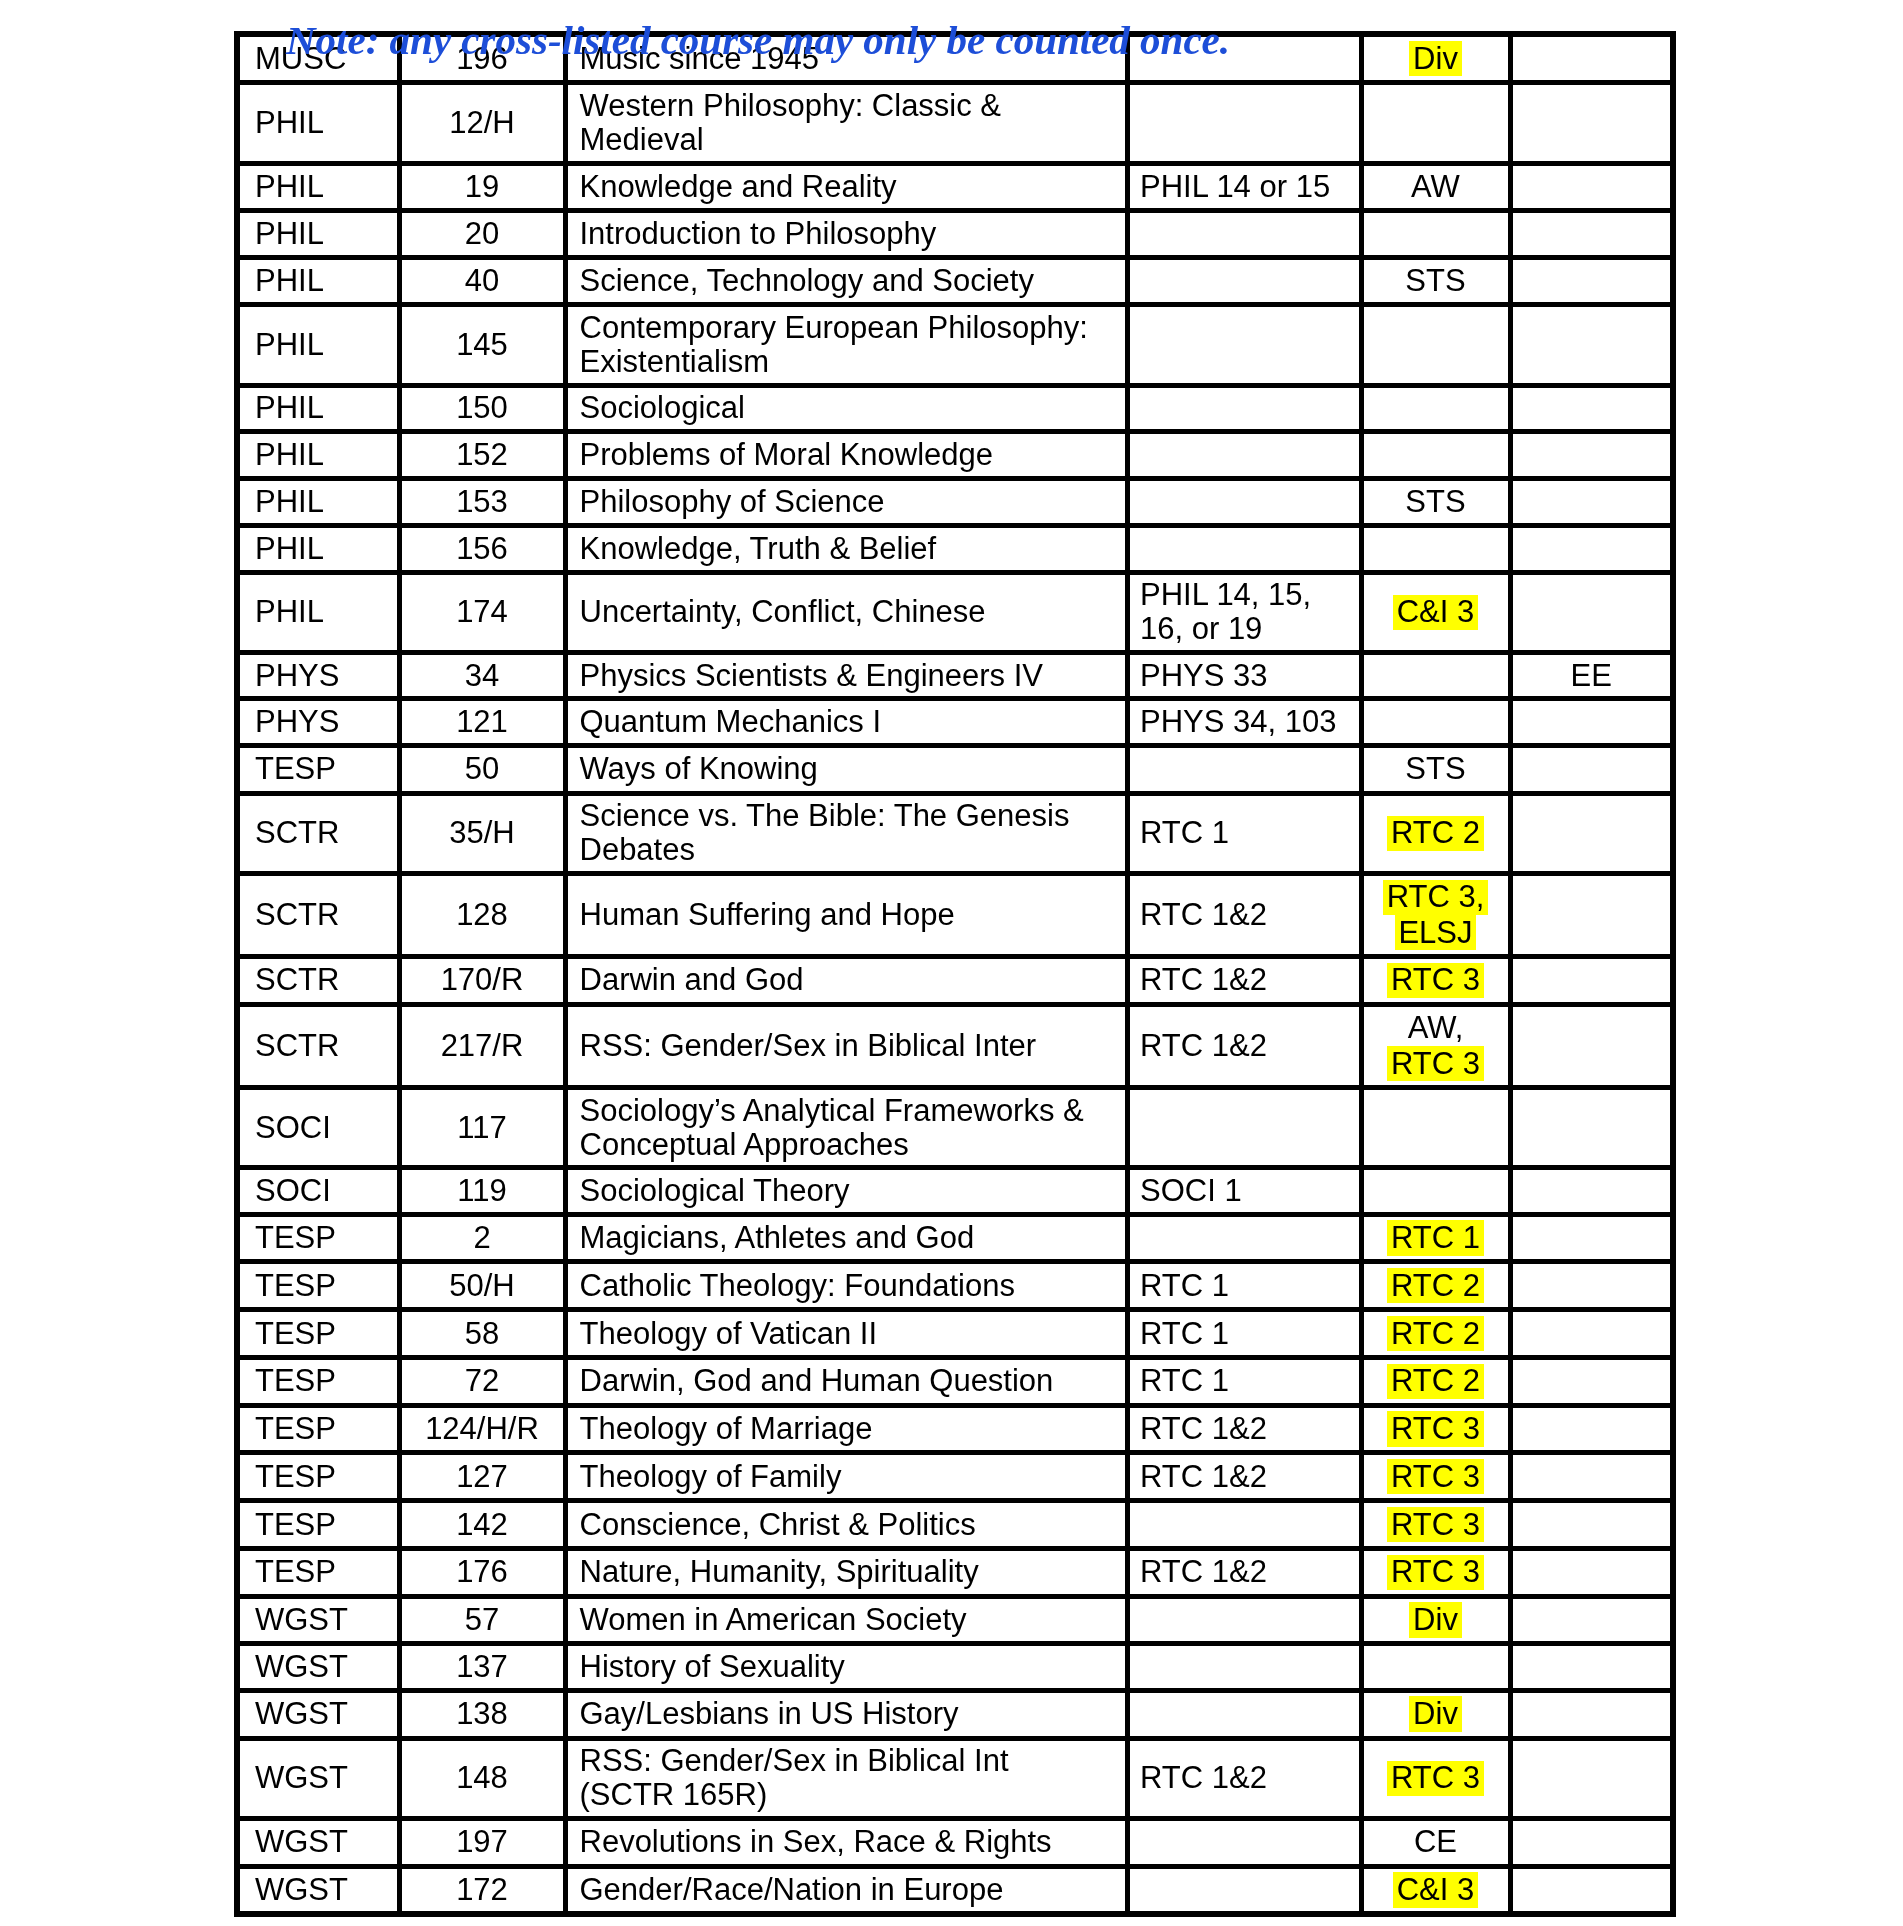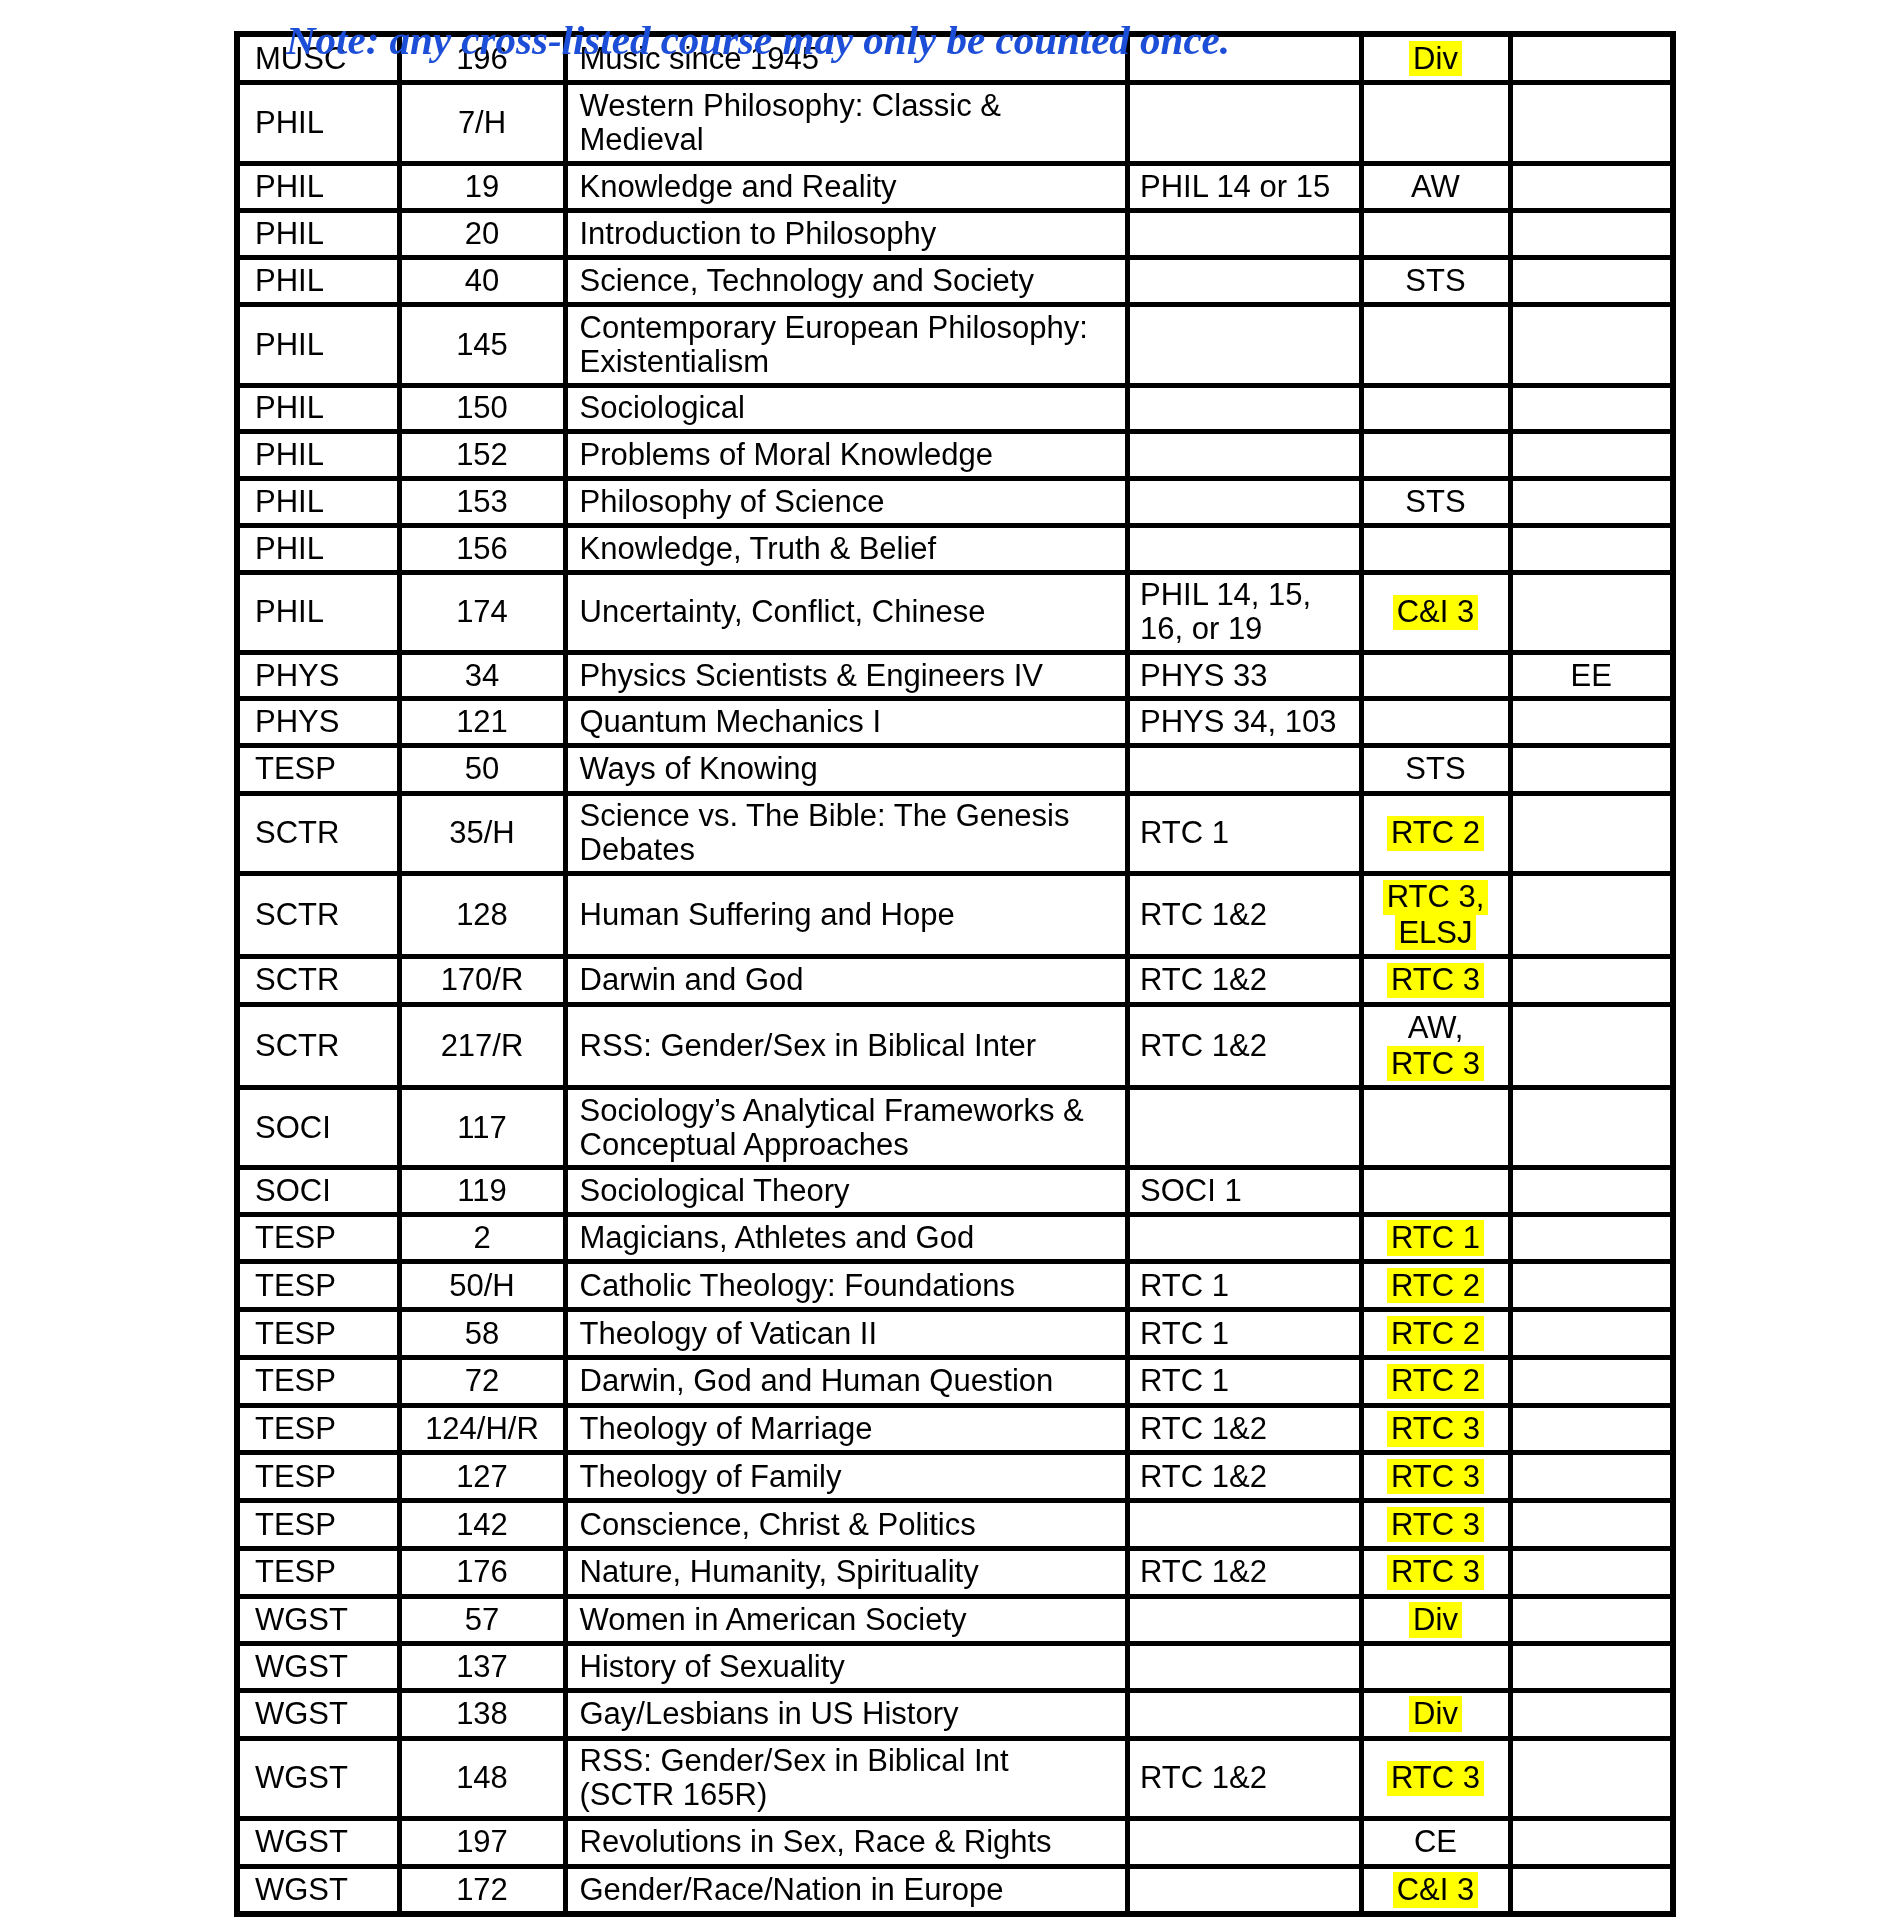--- a/index.html
+++ b/index.html
@@ -79,21 +79,21 @@
               <div class="line">Music since 1945</div>
             </td>
     <td class="prereq"></td>
     <td class="req">
               <div class="line"><span class="seg hl">Div</span></div>
             </td>
     <td class="other"></td>
   </tr>
           <tr>
     <td class="dept">PHIL</td>
-    <td class="num">7/H</td>
+    <td class="num">12/H</td>
     <td class="title">
               <div class="line">Western Philosophy: Classic &amp;</div>
               <div class="line">Medieval</div>
             </td>
     <td class="prereq"></td>
     <td class="req"></td>
     <td class="other"></td>
   </tr>
           <tr>
     <td class="dept">PHIL</td>

